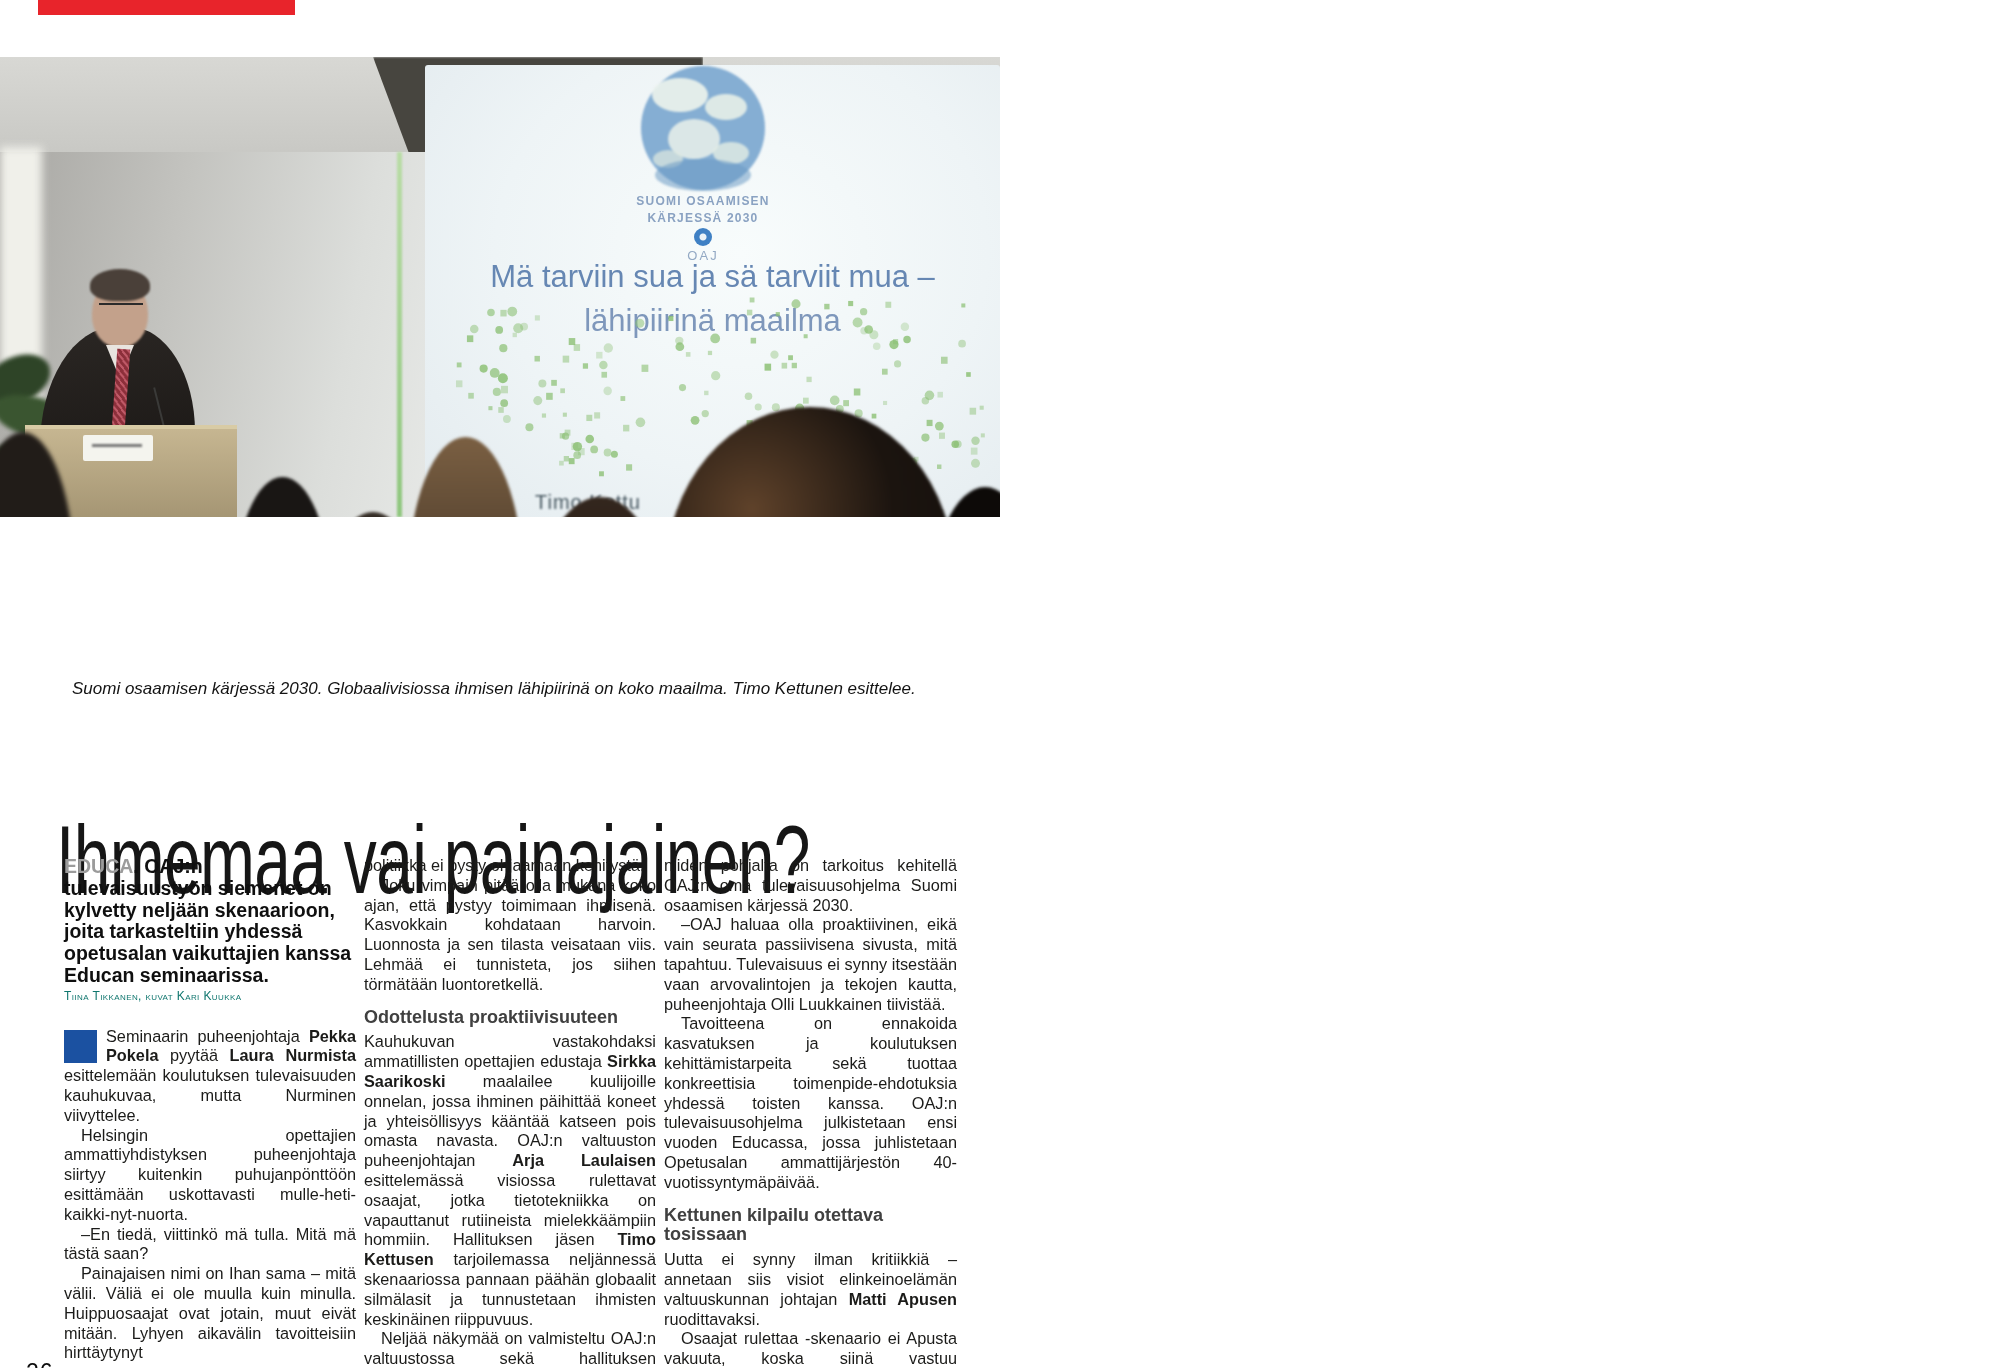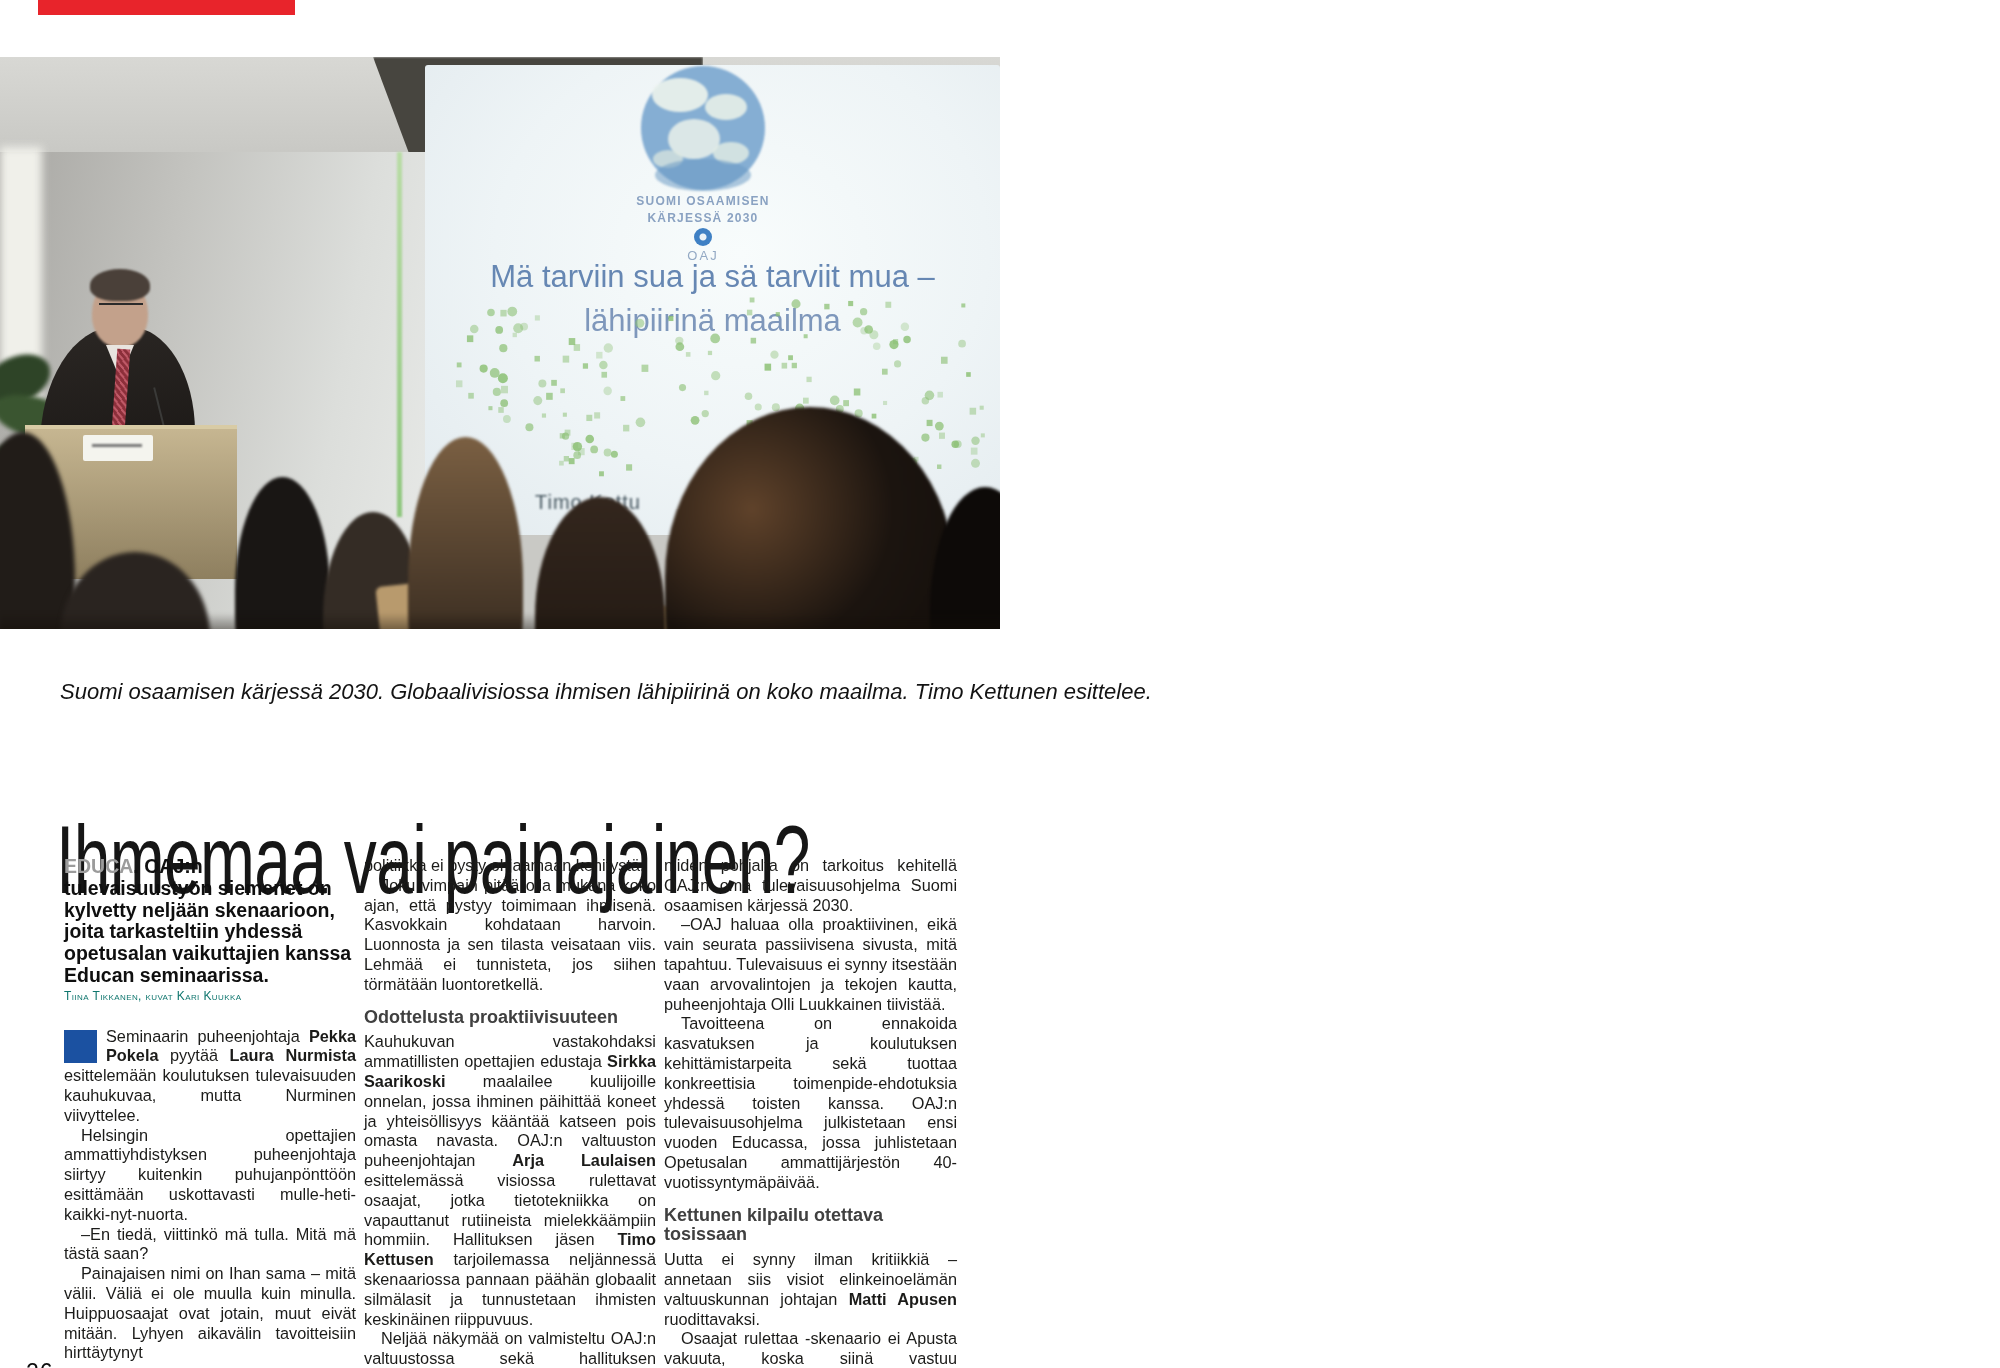--- a/index.html
+++ b/index.html
@@ -1,21 +1,21 @@
 <!DOCTYPE html>
 <html><head>
 <meta charset="utf-8">
 <style>
   html,body{margin:0;padding:0;background:#fff;}
   .page{position:relative;width:2000px;height:1368px;background:#fff;overflow:hidden;
         font-family:"Liberation Sans",sans-serif;color:#1b1b19;}
   
   .red-tab{position:absolute;left:38px;top:0;width:257px;height:15px;background:#e8242b;}
   
-  .photo{position:absolute;left:0;top:57px;width:1000px;height:572px;overflow:hidden;background:#c9c9c5;}
+  .photo{position:absolute;left:0;top:57px;width:1000px;height:460px;overflow:hidden;background:#c9c9c5;}
   .ceiling{position:absolute;left:0;top:0;width:1000px;height:105px;
            background:linear-gradient(#d8d8d4,#c7c7c3);}
   .ceiling-wedge{position:absolute;left:373px;top:0;width:330px;height:106px;background:#47453f;
            clip-path:polygon(0 0,100% 0,100% 50%,12% 100%);filter:blur(1px);}
   .wall{position:absolute;left:0;top:95px;width:450px;height:530px;
         background:linear-gradient(100deg,#a8a7a3 0%,#c3c3bf 35%,#dcdedb 70%,#eaecea 100%);}
   .window-light{position:absolute;left:0;top:90px;width:42px;height:270px;background:#f0f0ea;filter:blur(4px);}
   .green-line{position:absolute;left:397px;top:95px;width:5px;height:365px;
         background:linear-gradient(#b9dca6,#8fc77e);filter:blur(1px);}
   .screen{position:absolute;left:425px;top:8px;width:575px;height:470px;border-radius:3px;
@@ -53,21 +53,21 @@
   .podium{position:absolute;left:25px;top:368px;width:212px;height:150px;
         background:linear-gradient(#c6b691,#8e7f5f);border-top:4px solid #d8cba5;filter:blur(.5px);}
   .podium-sign{position:absolute;left:58px;top:6px;width:70px;height:26px;background:#f4f4ee;
         border-radius:2px;}
   .podium-sign:after{content:"";position:absolute;left:9px;top:9px;width:50px;height:3px;background:#777;filter:blur(1px);}
   .head{position:absolute;border-radius:50% 50% 40% 40%;}
   .chair{position:absolute;border-radius:6px;filter:blur(1.5px);}
   .bottom-band{position:absolute;left:0;top:556px;width:1000px;height:66px;
         background:linear-gradient(rgba(20,14,8,0),#130d07 60%);filter:blur(2px);}
   
-  .caption{position:absolute;left:60px;top:679px;font-size:22px;font-style:italic;color:#131313;}
+  .caption{position:absolute;left:72px;top:679px;font-size:17px;font-style:italic;color:#131313;}
   
   .headline{position:absolute;left:56px;top:744px;font-size:97px;font-weight:400;letter-spacing:-1px;
         color:#161616;transform:scaleX(.68);transform-origin:left top;white-space:nowrap;line-height:1.05;}
   
   .col{position:absolute;top:856px;font-size:16.3px;line-height:19.8px;text-align:justify;}
   .col p{margin:0;}
   .c1{left:48px;width:292px;margin-left:16px;}
   .c2{left:364px;width:292px;}
   .c3{left:664px;width:293px;}
   .intro{font-size:19.5px;line-height:21.8px;font-weight:bold;color:#0f0f0f;text-align:left;}

